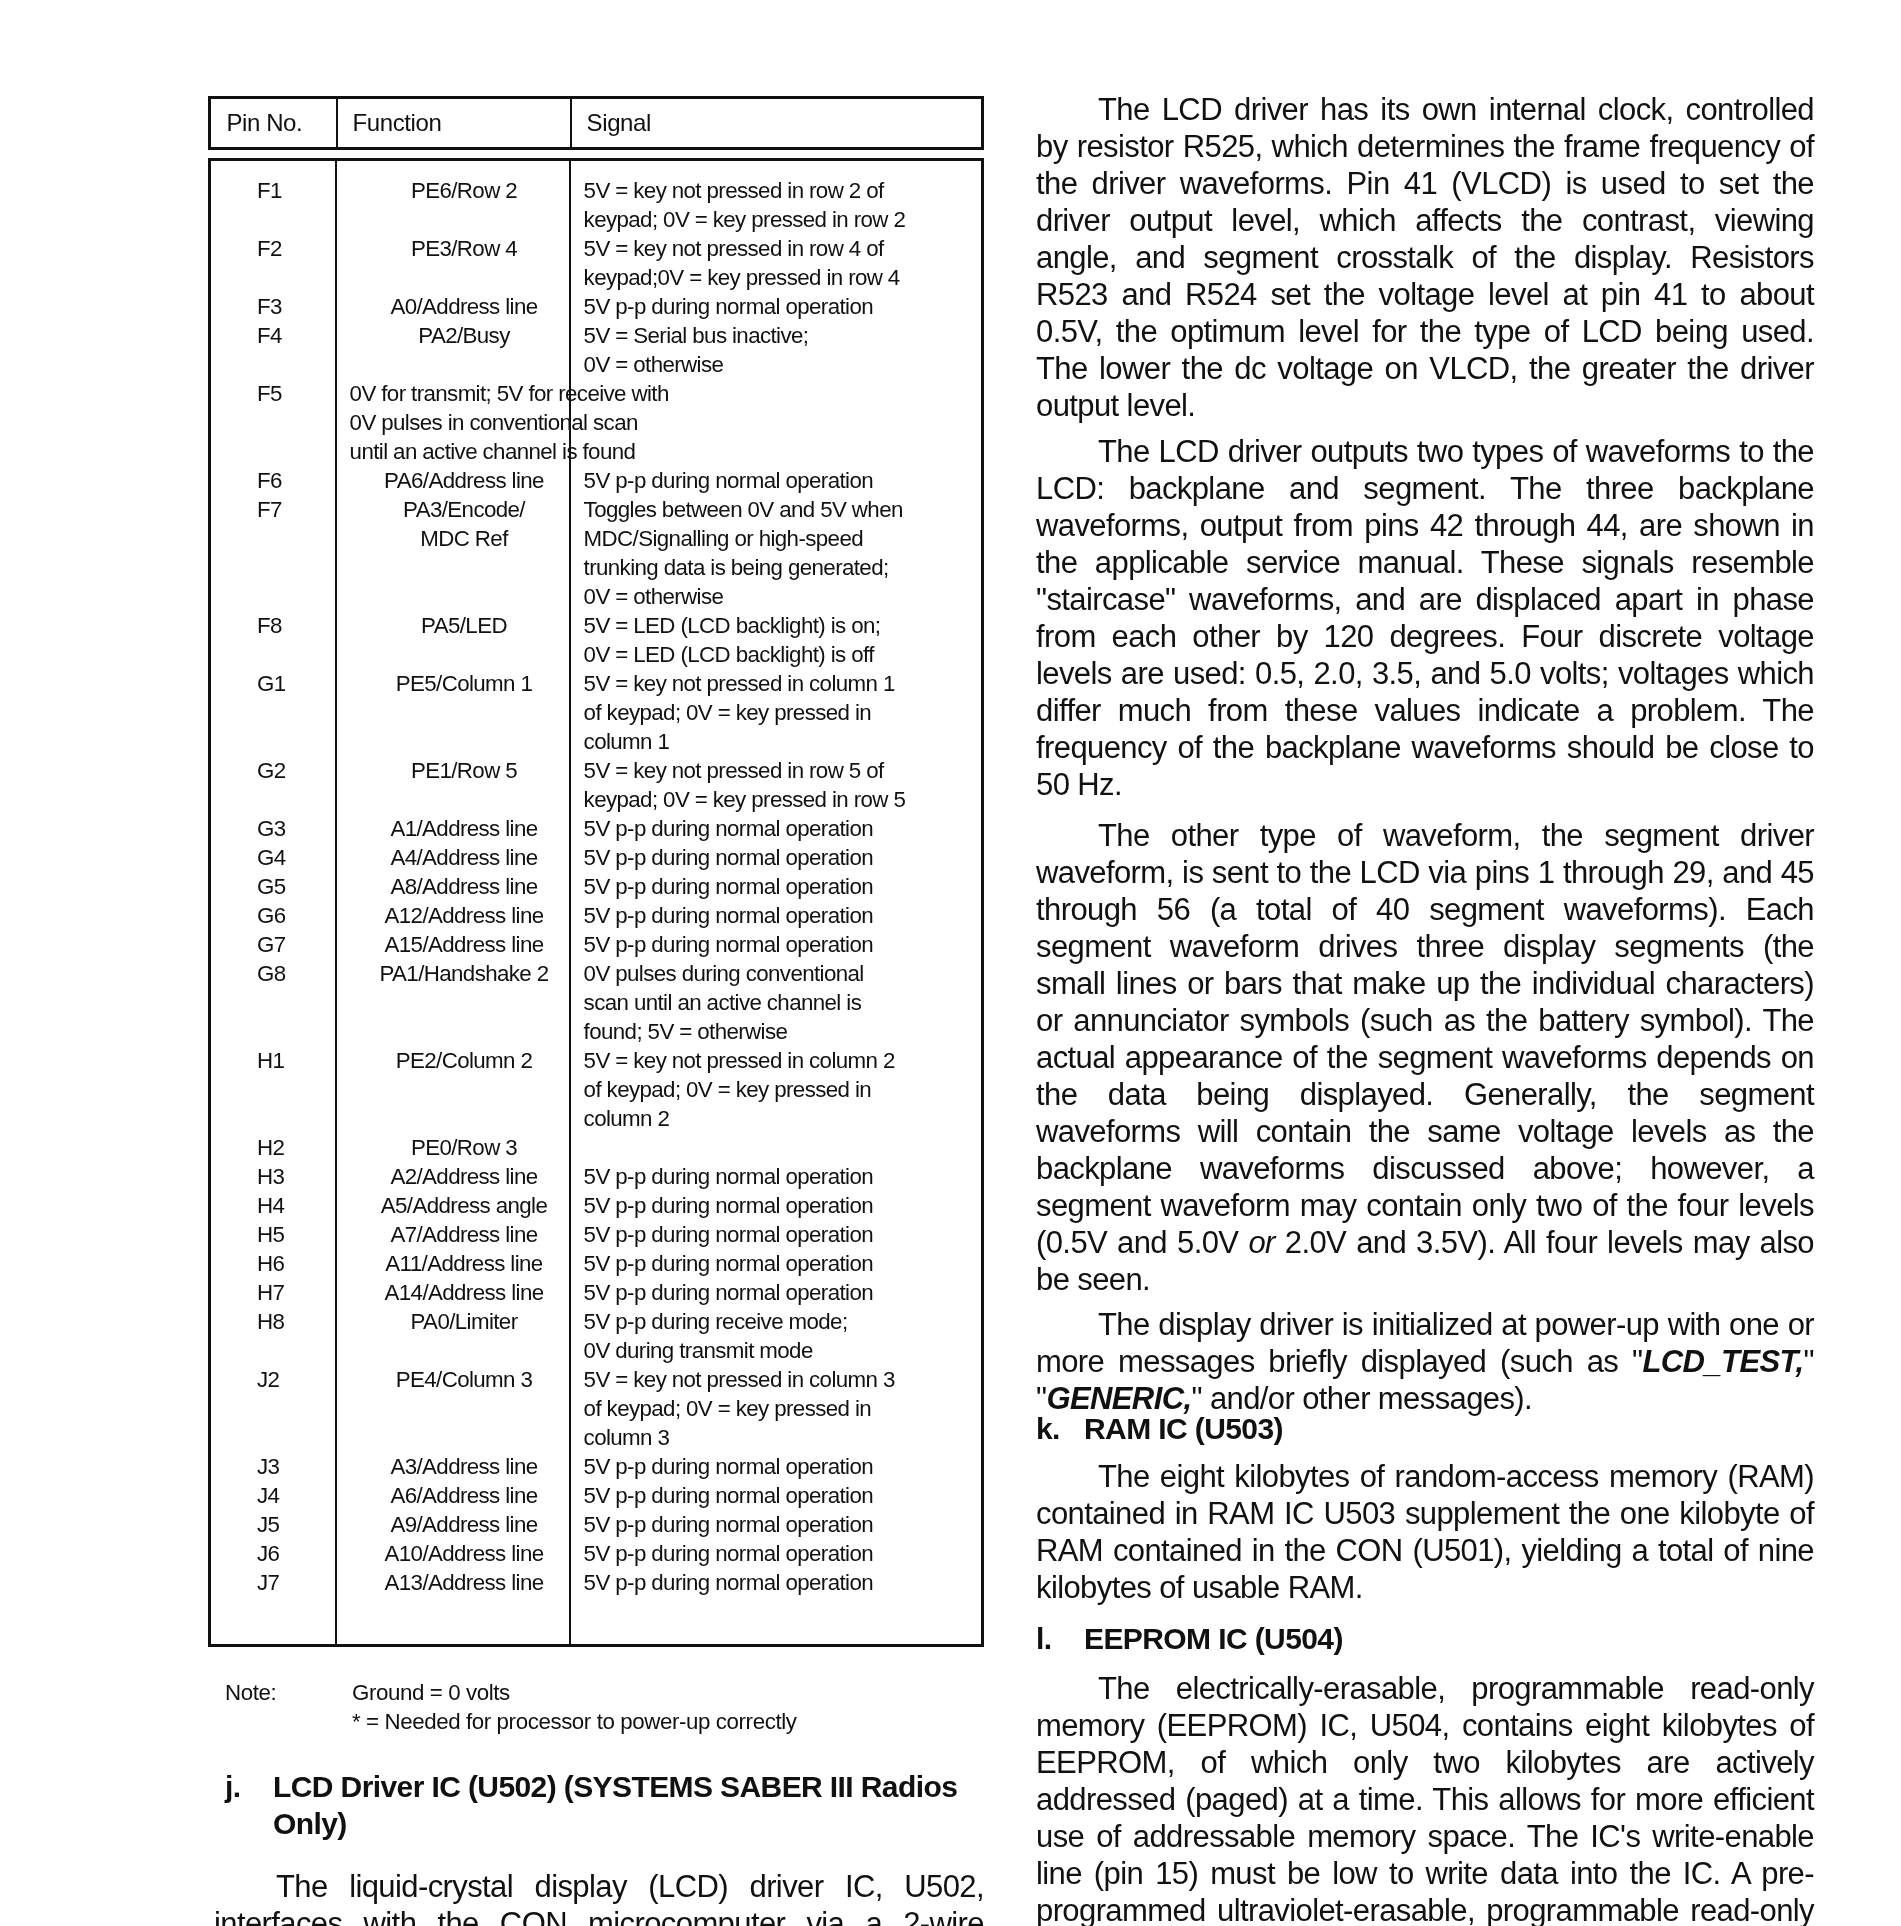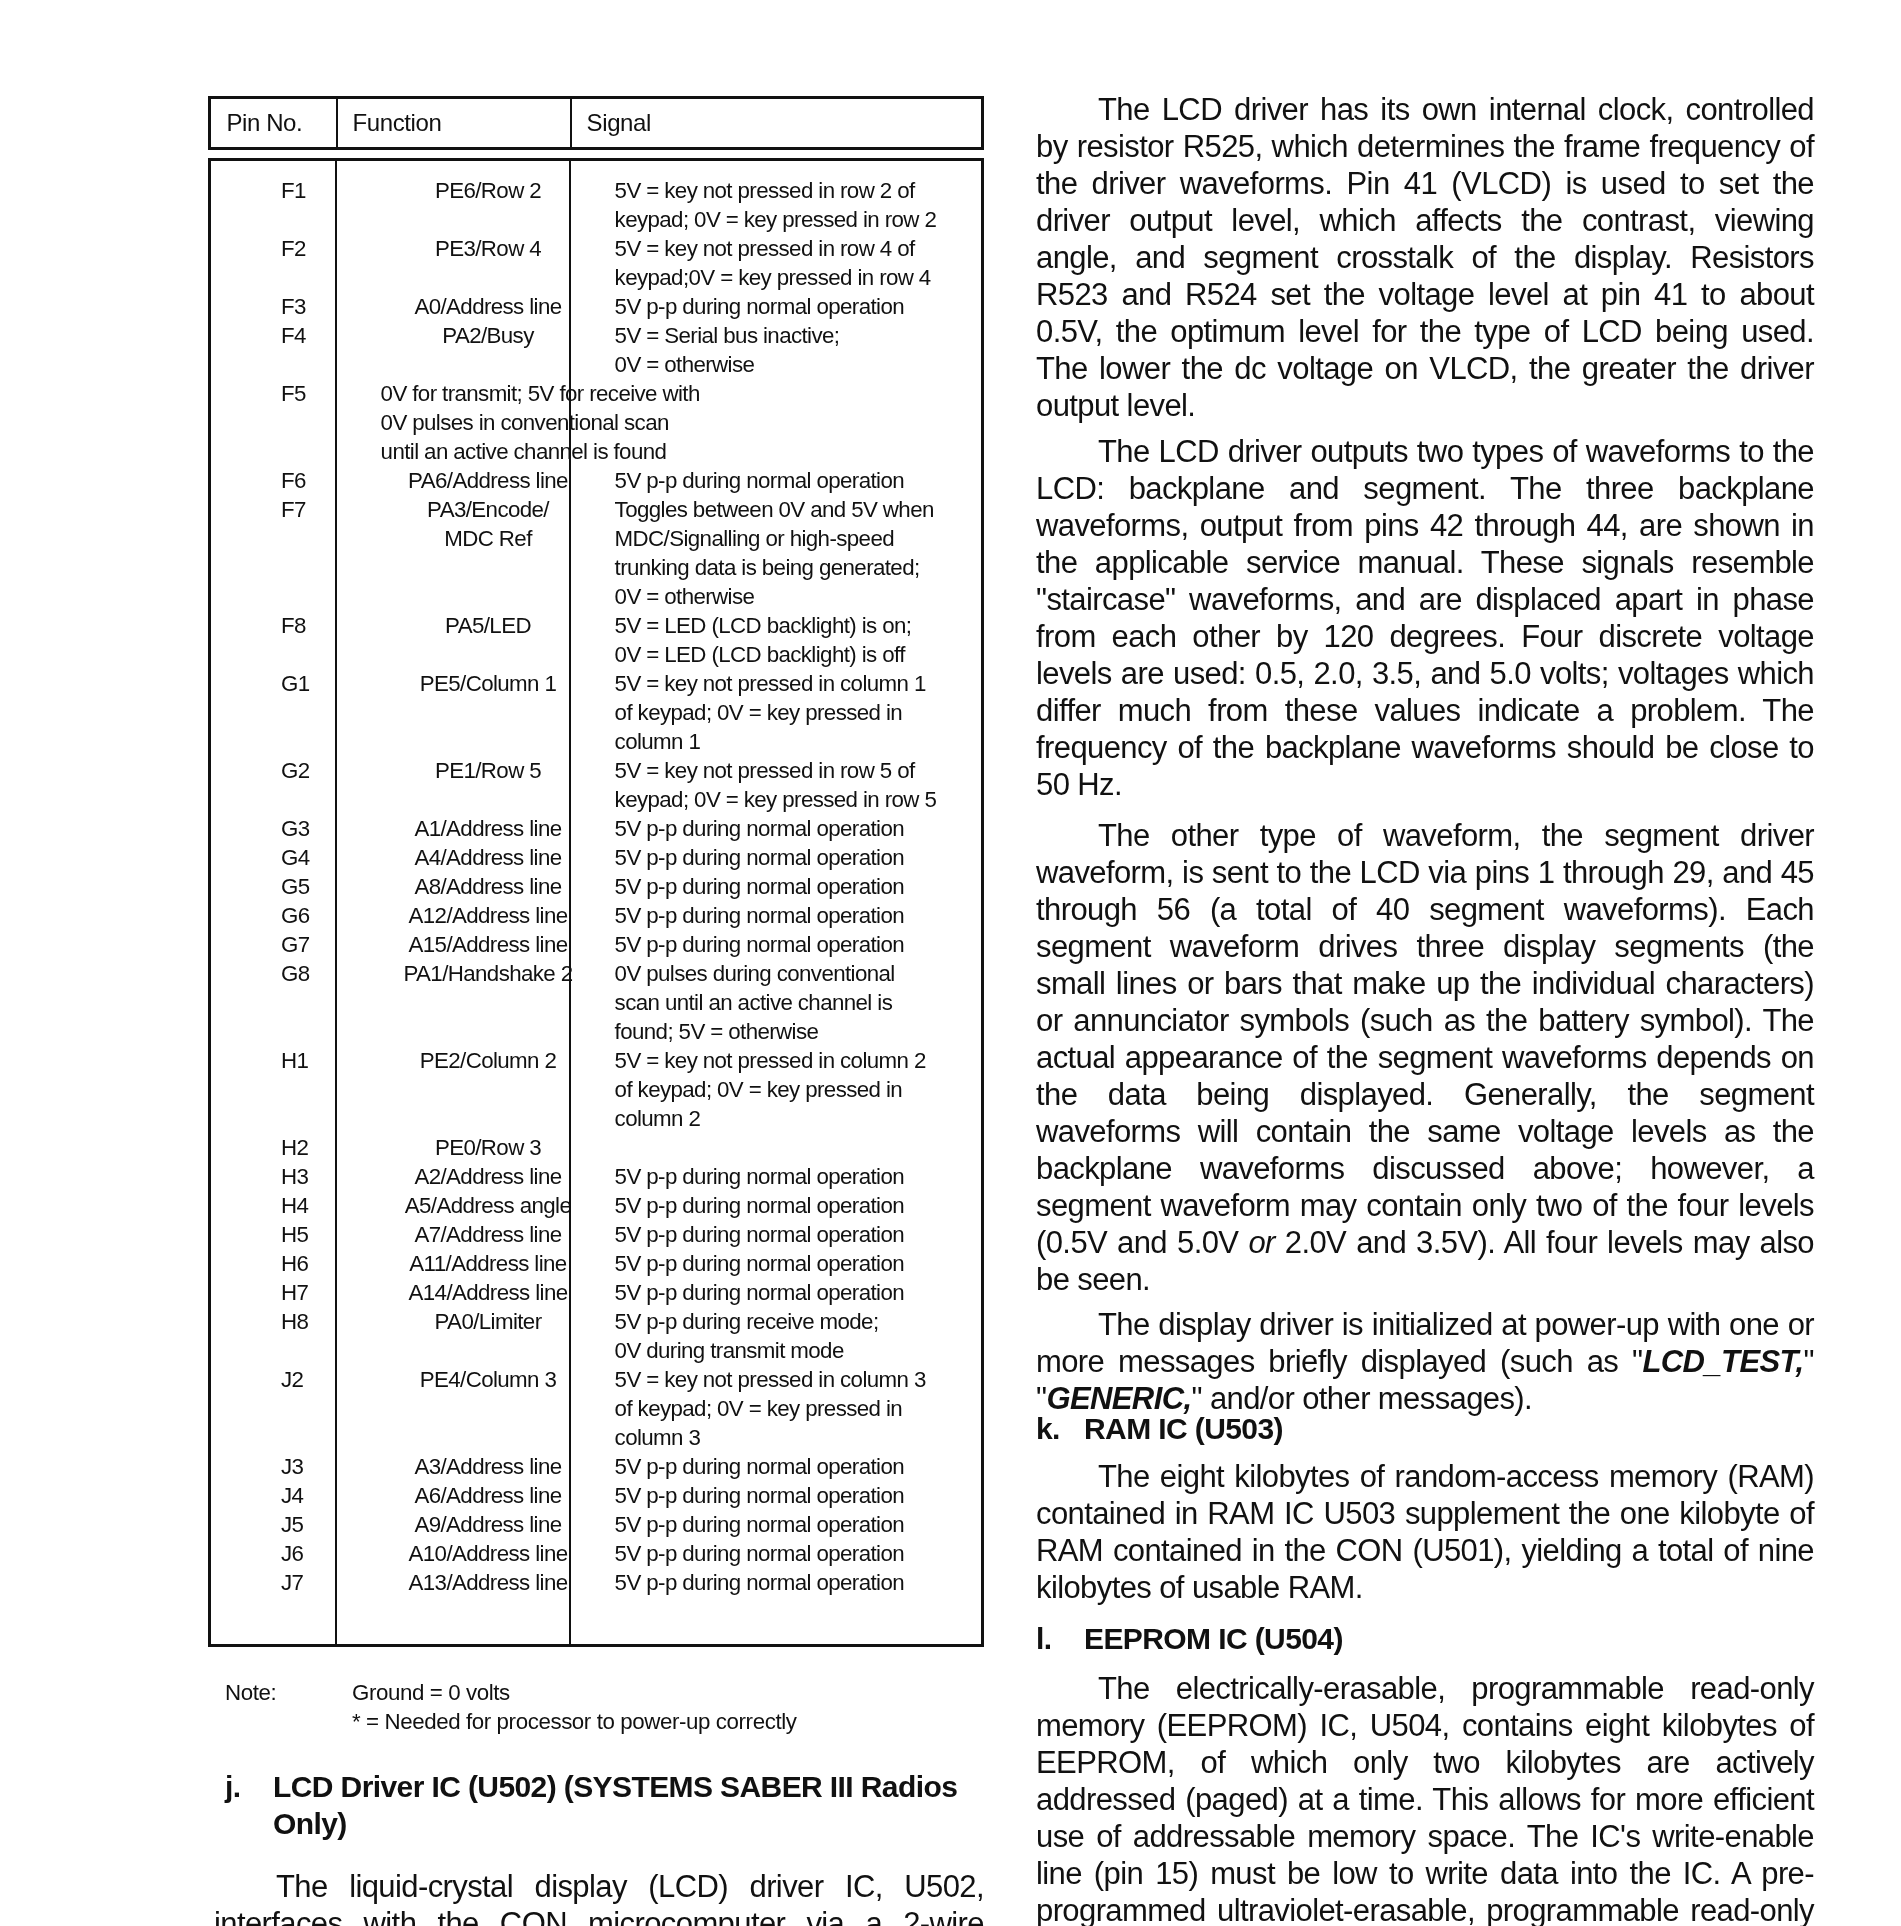--- a/index.html
+++ b/index.html
@@ -23,23 +23,23 @@
   .hc.c3 { flex: 1; }
 
   .tbl-body {
     position: absolute; left: 208px; top: 158px; width: 776px; height: 1489px;
     border: 3.1px solid #111; box-sizing: border-box; border-top-width: 3.1px;
   }
   .tbl-body .vline1 { position: absolute; left: 124px; top: 0; bottom: 0; border-left: 2.3px solid #111; }
   .tbl-body .vline2 { position: absolute; left: 358px; top: 0; bottom: 0; border-left: 2.3px solid #111; }
   .rows { position: absolute; left: 0; top: 15.4px; right: 0; }
   .row { display: flex; font-size: 22.3px; line-height: 29px; letter-spacing: -0.6px; }
-  .row .pin { width: 124px; box-sizing: border-box; padding-left: 46px; margin-left: 24px; }
+  .row .pin { width: 124px; box-sizing: border-box; padding-left: 46px; }
   .row .fn  { width: 234px; box-sizing: border-box; padding-left: 24px; white-space: pre-line; text-align: center; }
-  .row .sig { flex: 1; box-sizing: border-box; padding-left: 14.6px; white-space: pre-line; margin-left: 7px; }
+  .row .sig { flex: 1; box-sizing: border-box; padding-left: 14.6px; white-space: pre-line; }
 
   
   .note { position: absolute; left: 225px; top: 1678px; font-size: 22.3px; line-height: 29px; letter-spacing: -0.4px; }
   .note .lbl { position: absolute; left: 0; top: 0; width: 116px; }
   .note .lines { position: absolute; left: 127px; top: 0; width: 693px; white-space: pre-line; }
 
   
   .heading { position: absolute; font-weight: bold; font-size: 30px; line-height: 37px; letter-spacing: -0.6px; }
   .heading .letter { position: absolute; left: 0; top: 0; }
   .heading .text { display: block; }

